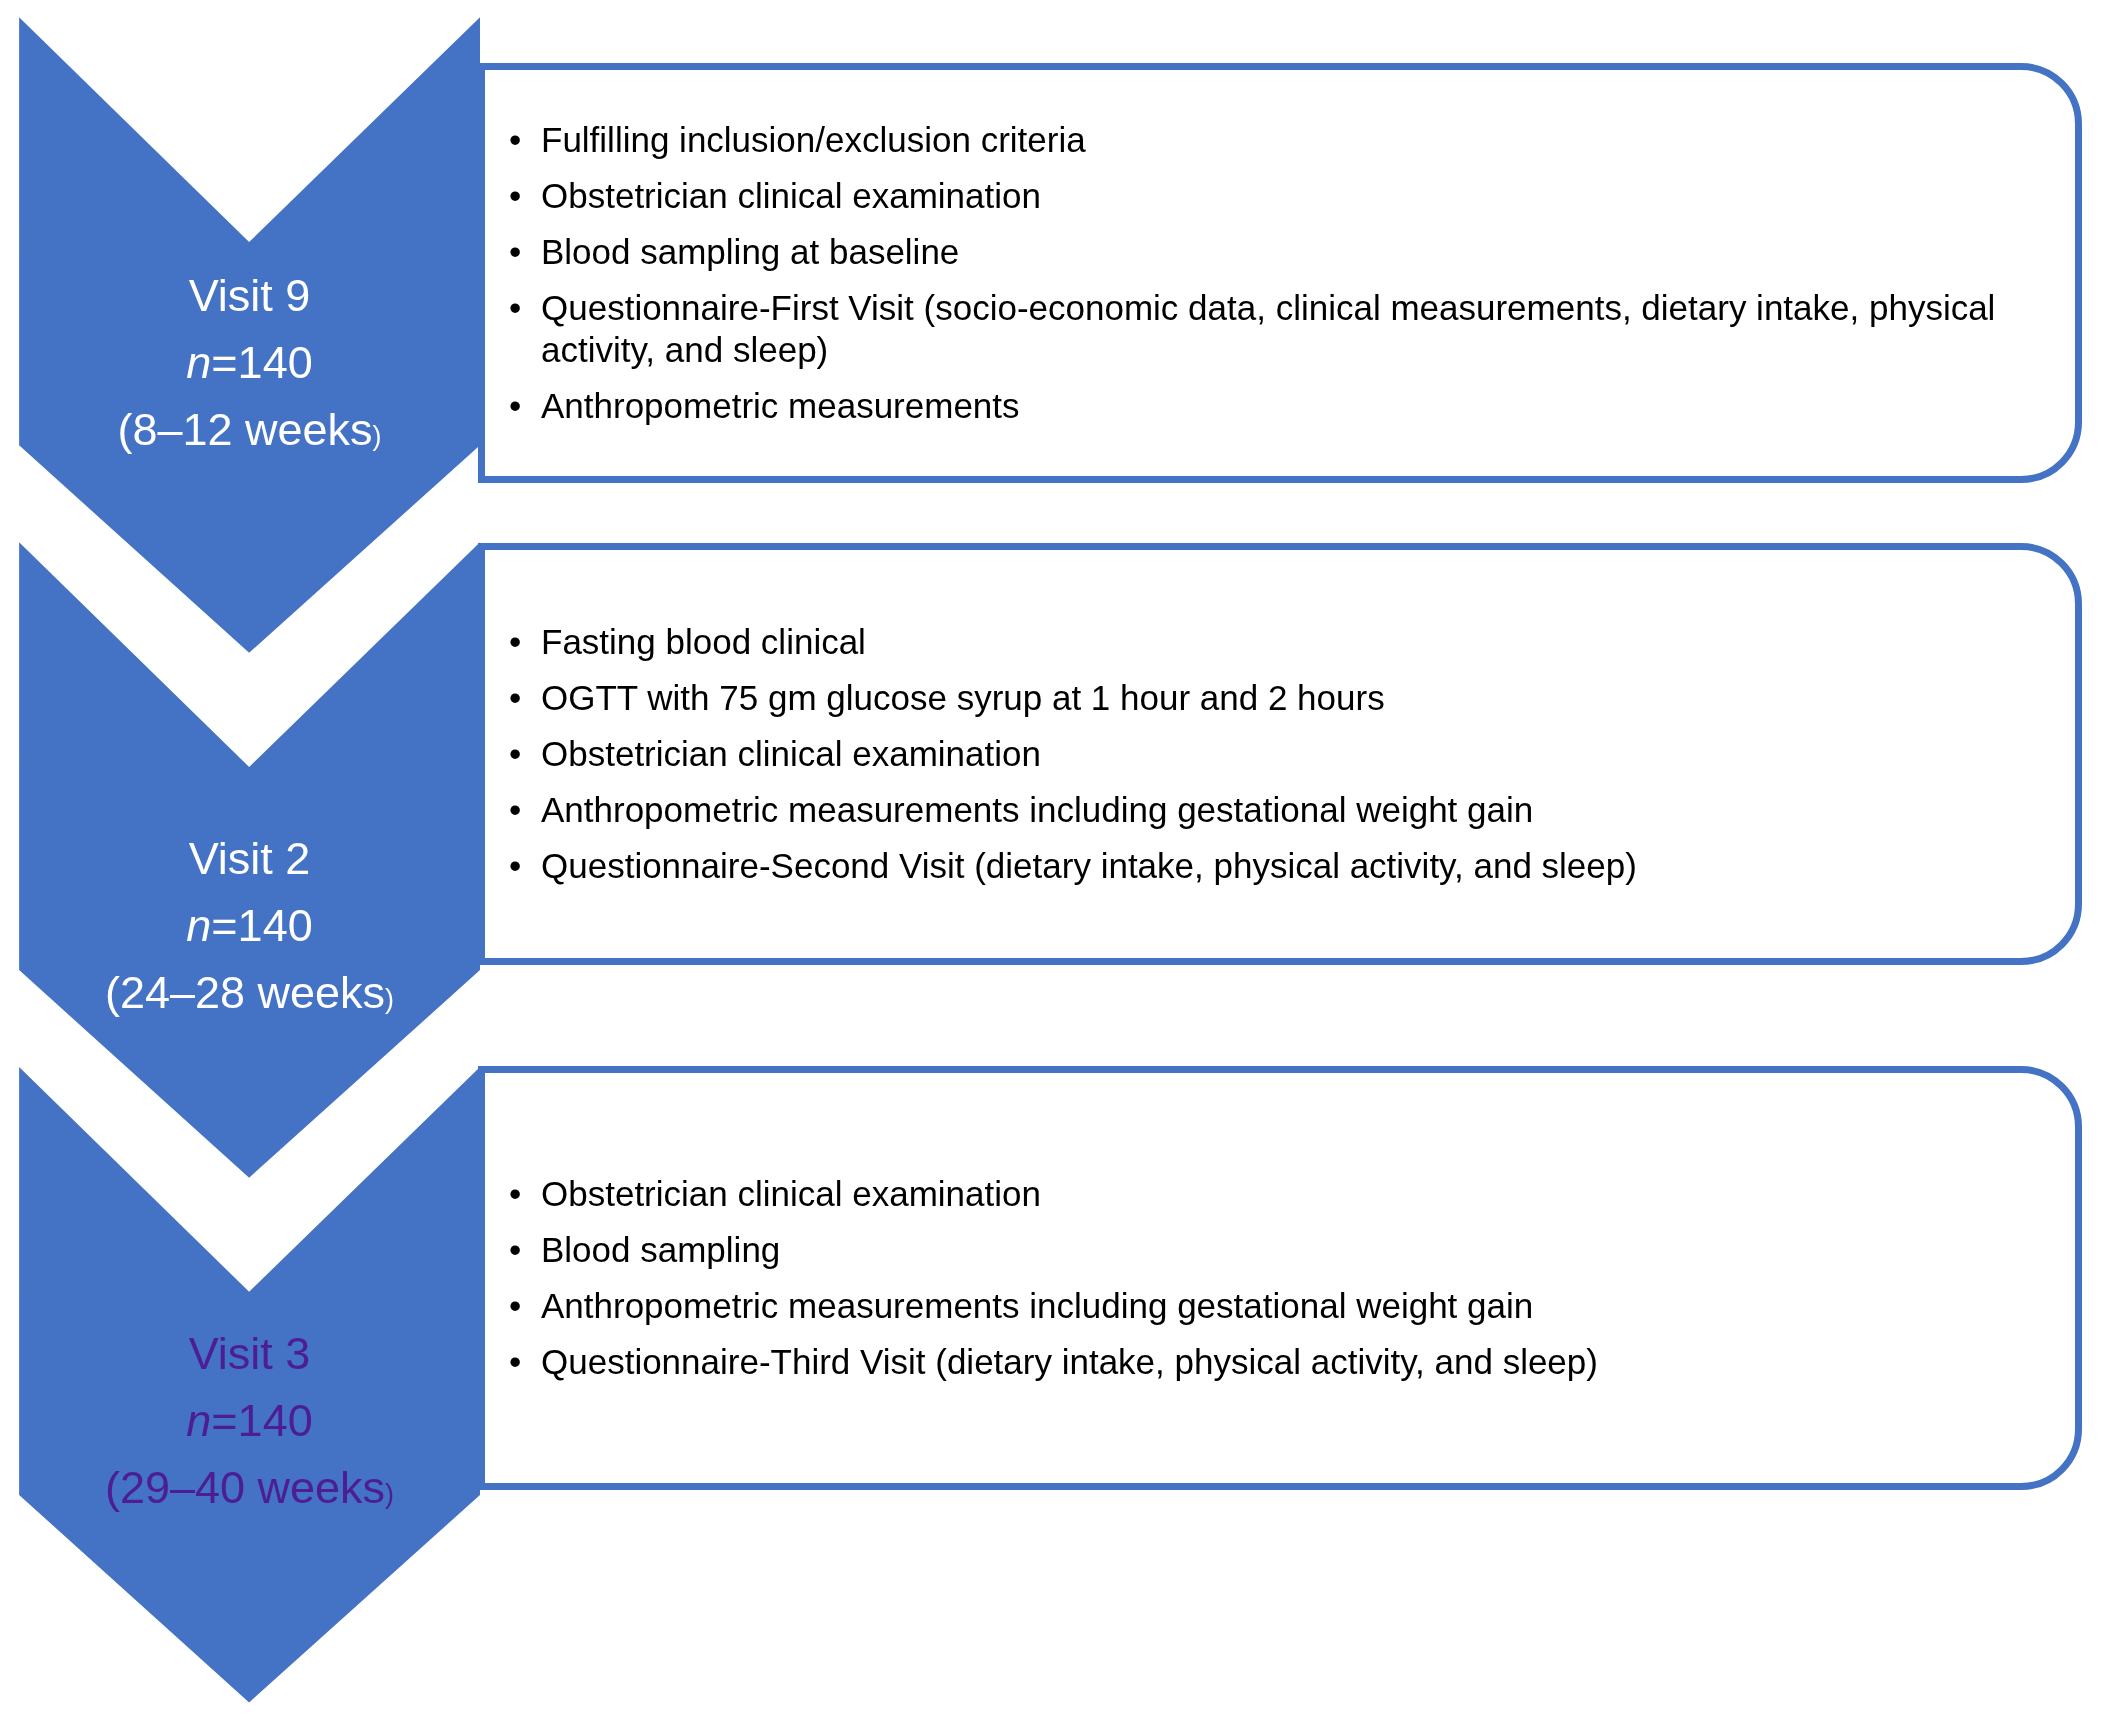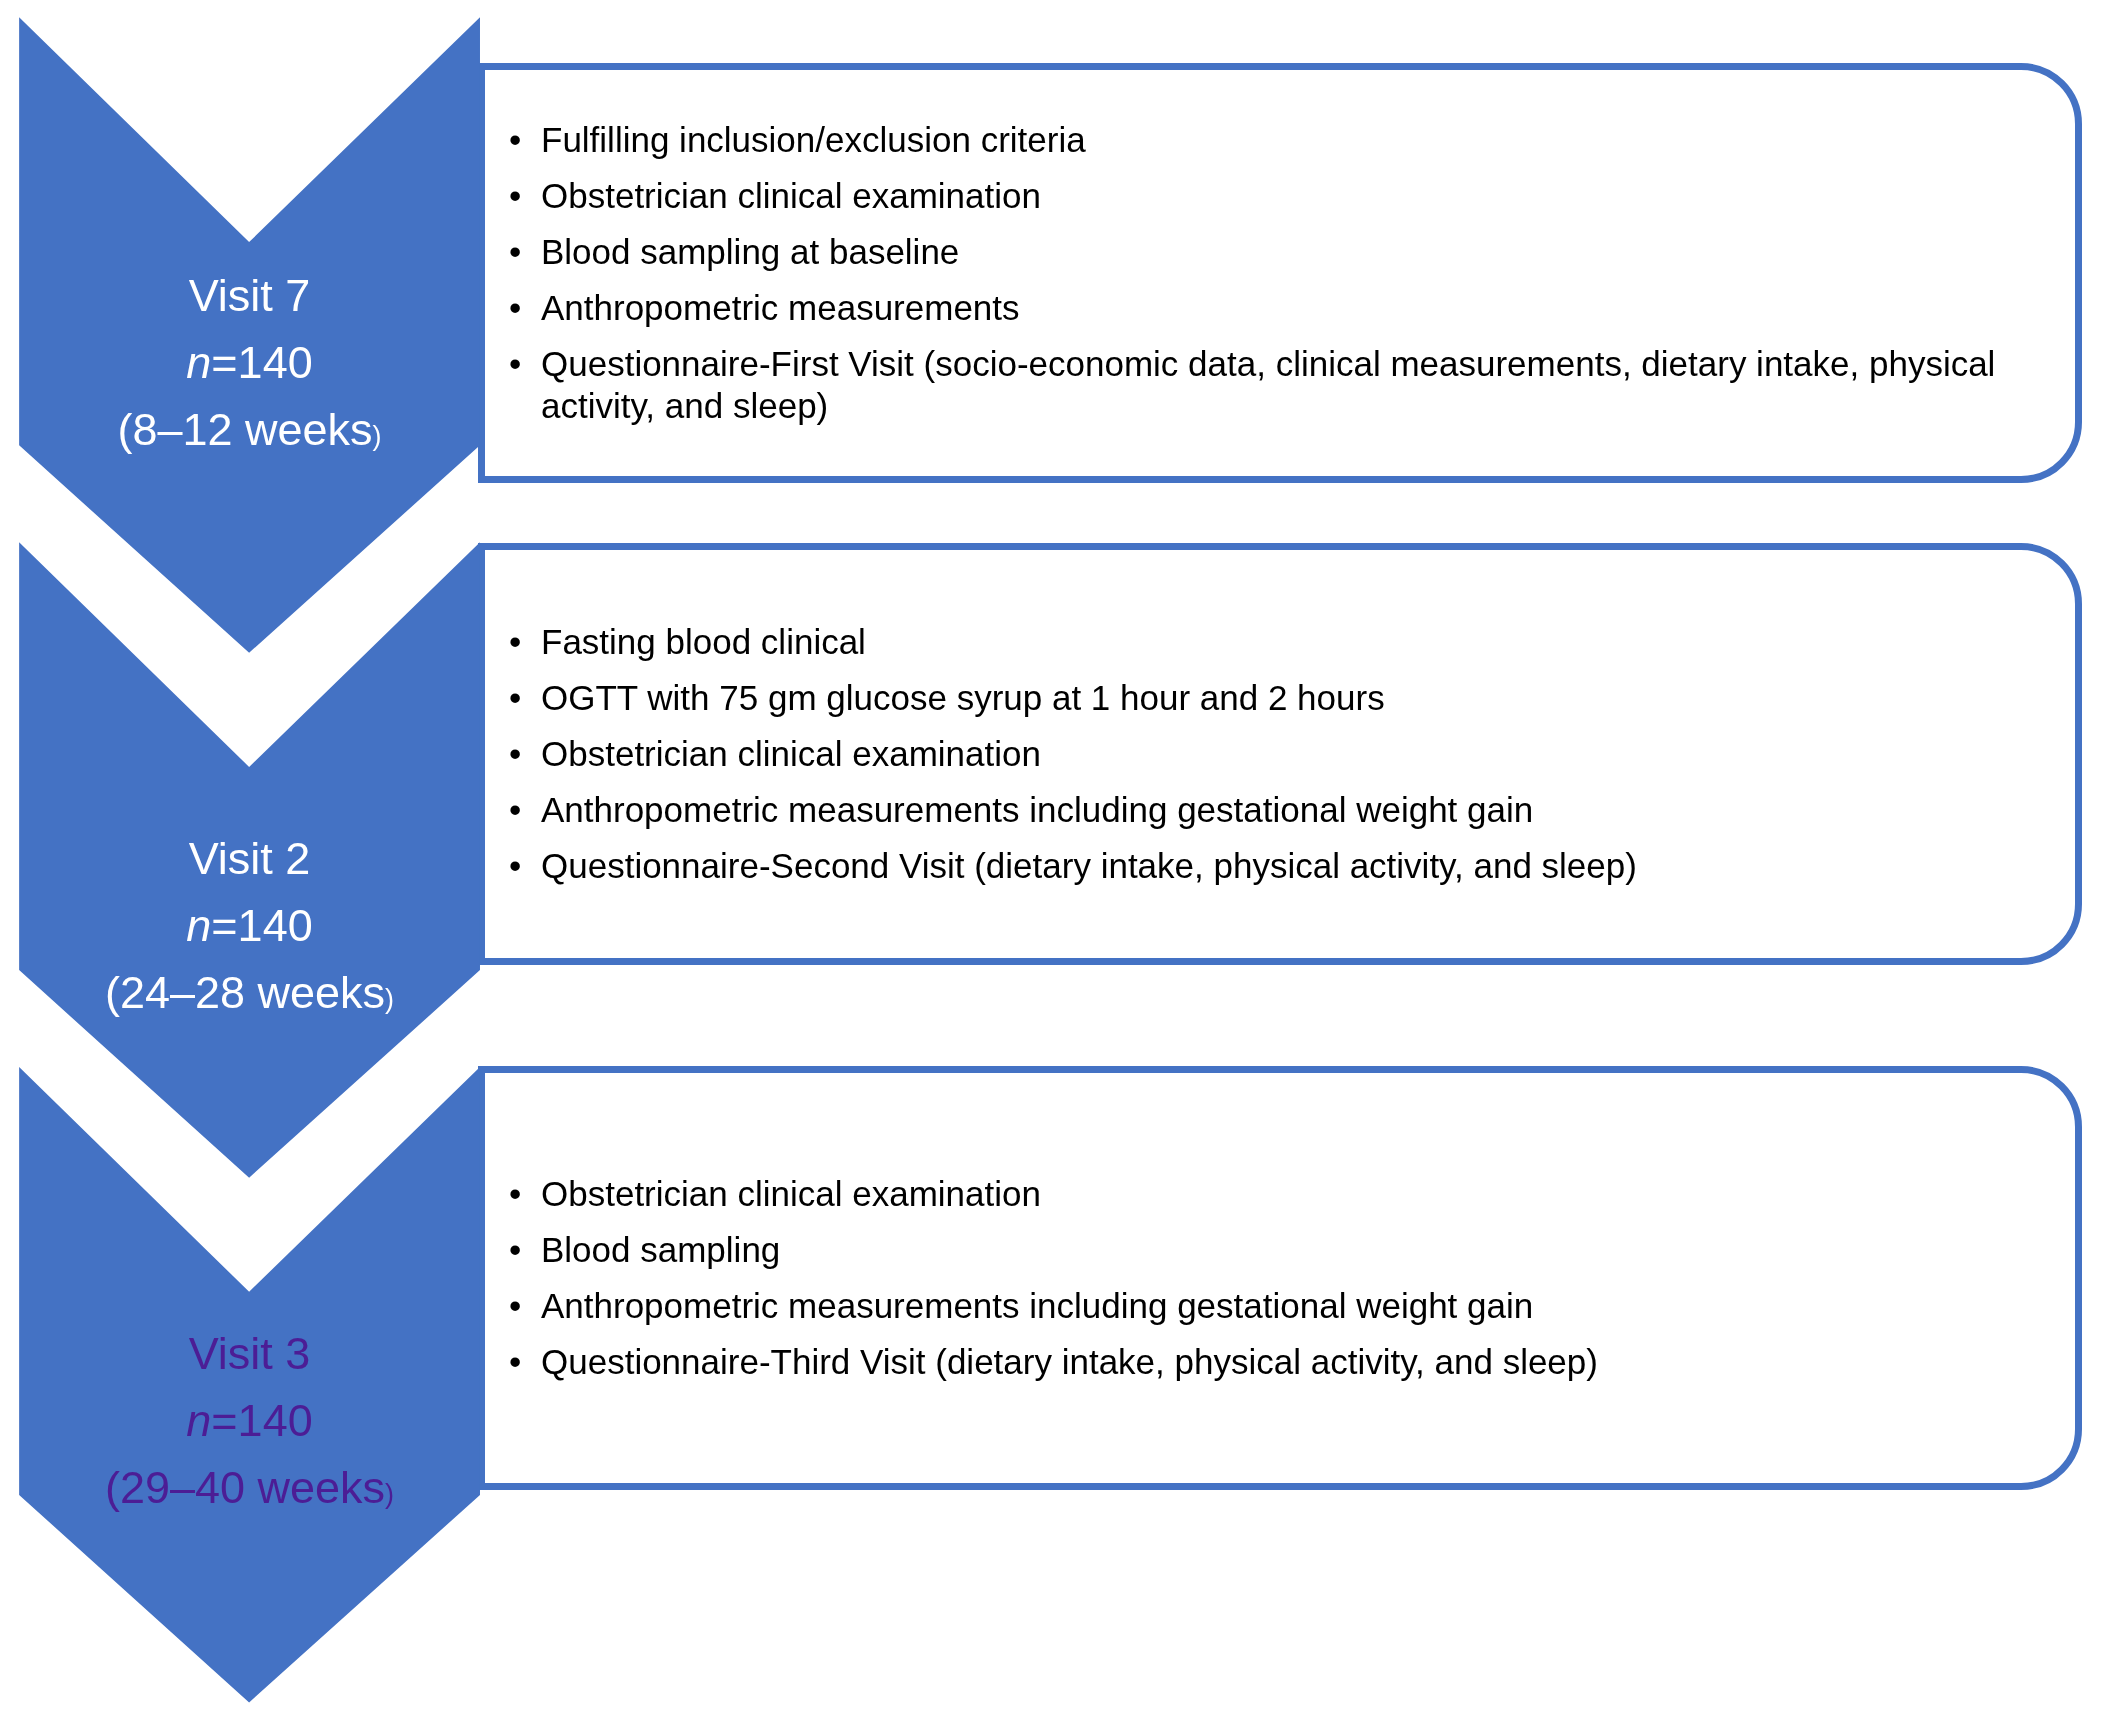--- a/index.html
+++ b/index.html
@@ -82,22 +82,22 @@
     <polygon points="22,20 288,280 555,20 555,515 288,755 22,515" fill="#4472C4"></polygon>
     <polygon points="22,627 288,887 555,627 555,1122 288,1362 22,1122" fill="#4472C4"></polygon>
     <polygon points="22,1234 288,1494 555,1234 555,1729 288,1969 22,1729" fill="#4472C4"></polygon>
   </svg>
 
   <div id="box-1" class="step-box" style="border-color: rgb(68, 114, 196);">
     <ul style="color: rgb(0, 0, 0);">
         <li>Fulfilling inclusion/exclusion criteria</li>
         <li>Obstetrician clinical examination</li>
         <li>Blood sampling at baseline</li>
+        <li>Questionnaire-First Visit (socio-economic data, clinical measurements, dietary intake, physical activity, and sleep)</li>
         <li>Anthropometric measurements</li>
-        <li>Questionnaire-First Visit (socio-economic data, clinical measurements, dietary intake, physical activity, and sleep)</li>
       </ul>
   </div>
   <div id="box-2" class="step-box" style="border-color: rgb(68, 114, 196);">
     <ul style="color: rgb(0, 0, 0);">
         <li>Fasting blood clinical</li>
         <li>OGTT with 75 gm glucose syrup at 1 hour and 2 hours</li>
         <li>Obstetrician clinical examination</li>
         <li>Anthropometric measurements including gestational weight gain</li>
         <li>Questionnaire-Second Visit (dietary intake, physical activity, and sleep)</li>
       </ul>
@@ -105,21 +105,21 @@
   <div id="box-3" class="step-box" style="border-color: rgb(68, 114, 196);">
     <ul style="color: rgb(0, 0, 0);">
         <li>Obstetrician clinical examination</li>
         <li>Blood sampling</li>
         <li>Anthropometric measurements including gestational weight gain</li>
         <li>Questionnaire-Third Visit (dietary intake, physical activity, and sleep)</li>
       </ul>
   </div>
 
   <div id="label-1" class="visit-label" style="color: rgb(255, 255, 255);">
-    <div>Visit 7</div>
+    <div>Visit 9</div>
     <div><i>n</i><span>=140</span></div>
     <div><span>(8–12 weeks</span><span class="small-paren">)</span></div>
   </div>
   <div id="label-2" class="visit-label" style="color: rgb(255, 255, 255); margin-top: 38px;">
     <div>Visit 2</div>
     <div><i>n</i><span>=140</span></div>
     <div><span>(24–28 weeks</span><span class="small-paren">)</span></div>
   </div>
   <div id="label-3" class="visit-label" style="color: #4c1d95;">
     <div>Visit 3</div>

